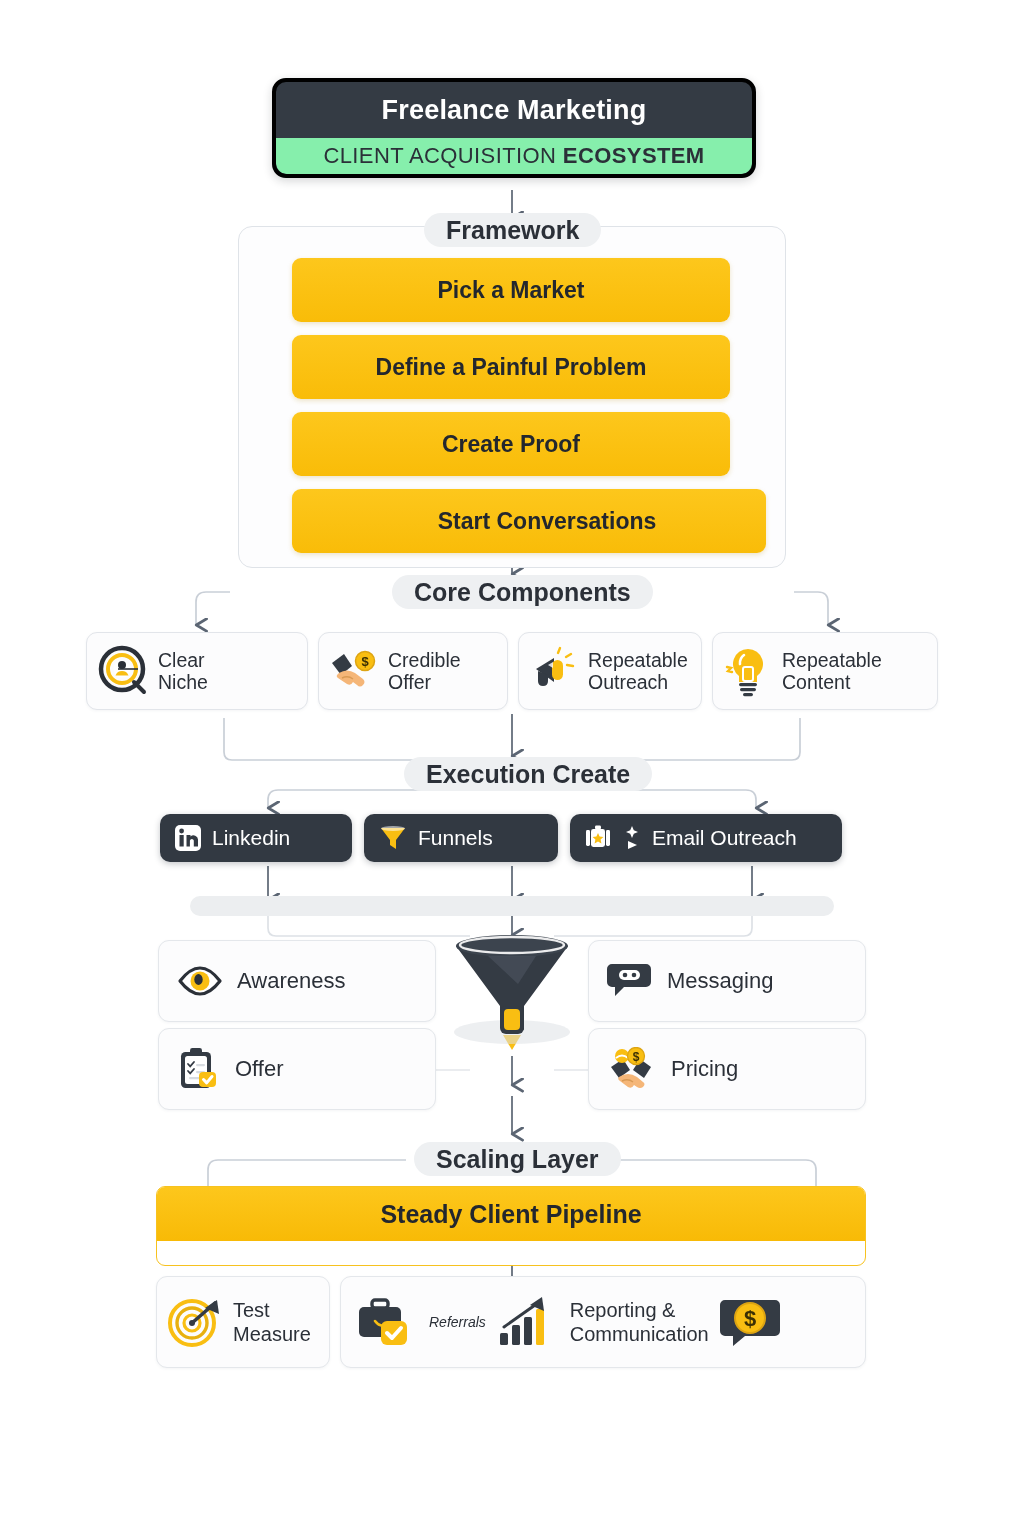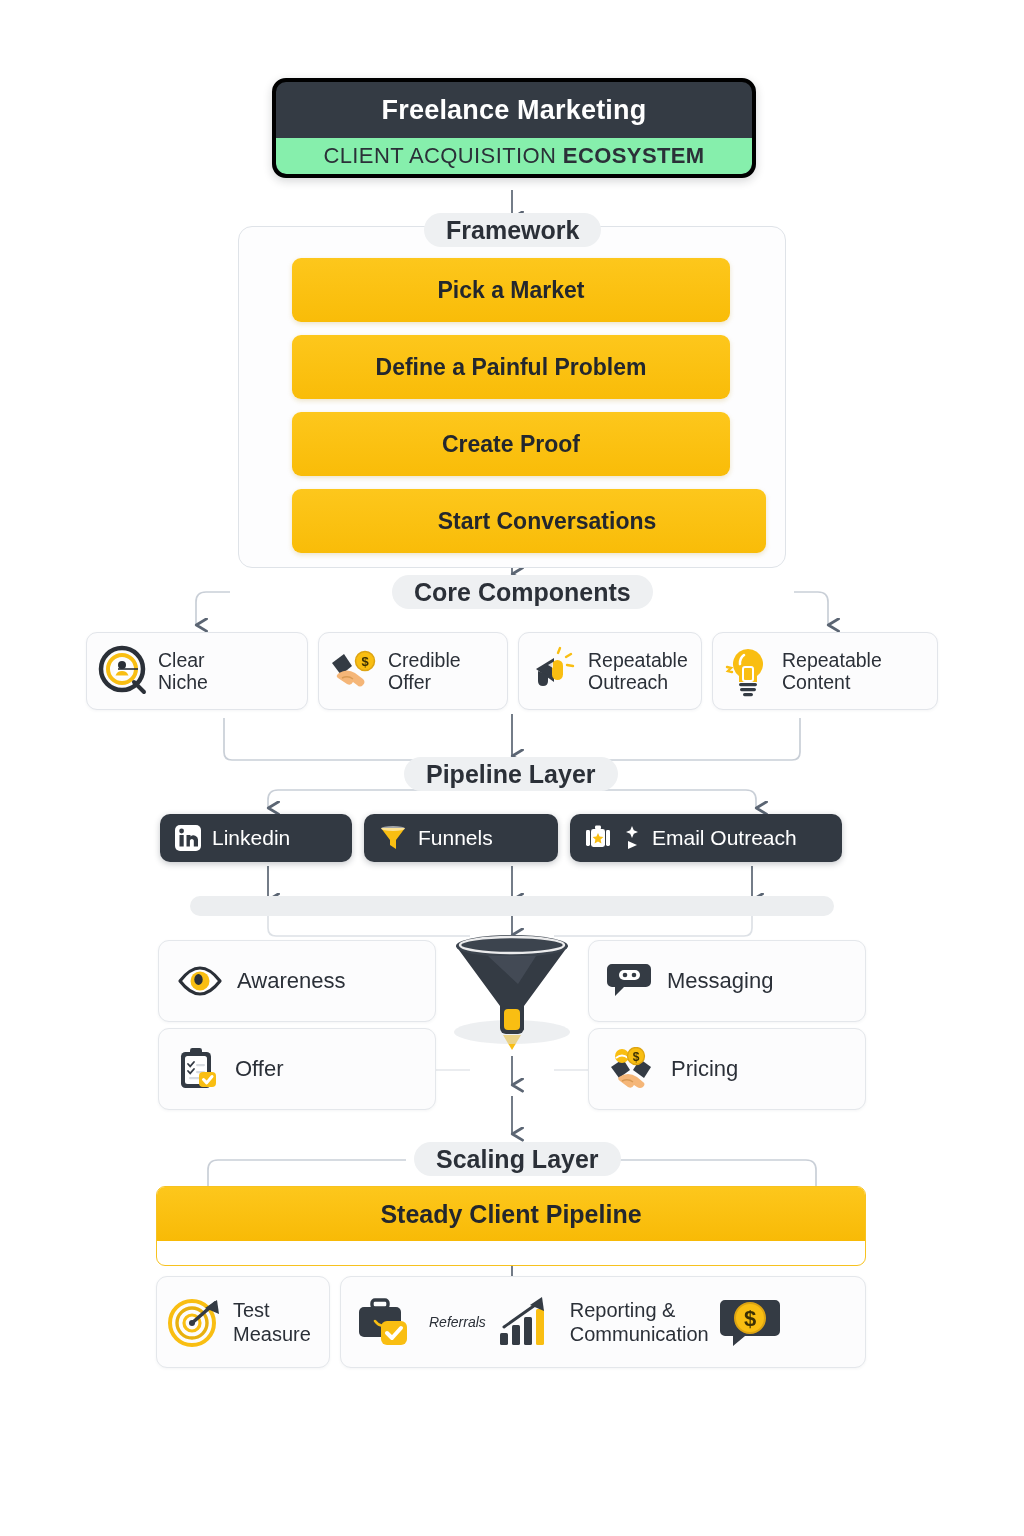--- a/index.html
+++ b/index.html
@@ -256,21 +256,21 @@
       <rect x="18" y="43" width="16" height="3.2" rx="1.6" fill="#343b44"></rect>
       <rect x="21" y="48" width="10" height="3.2" rx="1.6" fill="#343b44"></rect>
       <path d="M5,22 l4,1 l-3,3 l4,1" fill="none" stroke="#f9be12" stroke-width="2.4" stroke-linecap="round"></path>
     </svg>
     <div class="cc-label">
       <div>Repeatable</div>
       <div>Content</div>
     </div>
   </div>
 
-  <div class="abs ctr pill" style="left:404px;top:757px;">Pipeline Layer</div>
+  <div class="abs ctr pill" style="left:404px;top:757px;">Execution Create</div>
 
   <div class="abs ex-card" style="left:160px;top:814px;width:192px;">
     <svg width="28" height="28" viewBox="0 0 28 28">
       <rect x="1" y="1" width="26" height="26" rx="5" fill="#ffffff"></rect>
       <rect x="5.5" y="11" width="4.2" height="11.5" fill="#323942"></rect>
       <circle cx="7.6" cy="7" r="2.4" fill="#323942"></circle>
       <path d="M12.5,11 h4 v1.6 a4.4,4.4 0 0 1 7.5,3 v6.9 h-4.2 v-6 a2,2 0 0 0 -3.9,0 v6 h-3.4 z" fill="#323942"></path>
     </svg>
     <span>Linkedin</span>
   </div>

